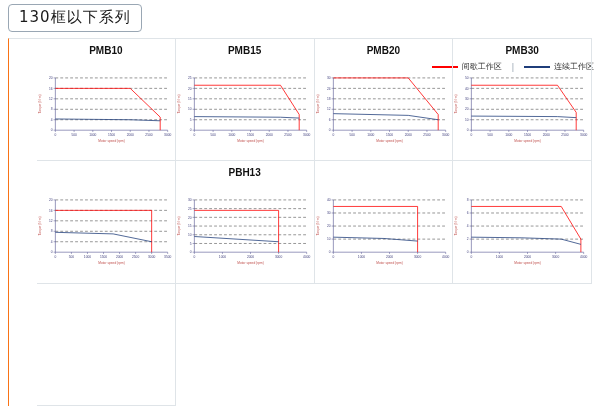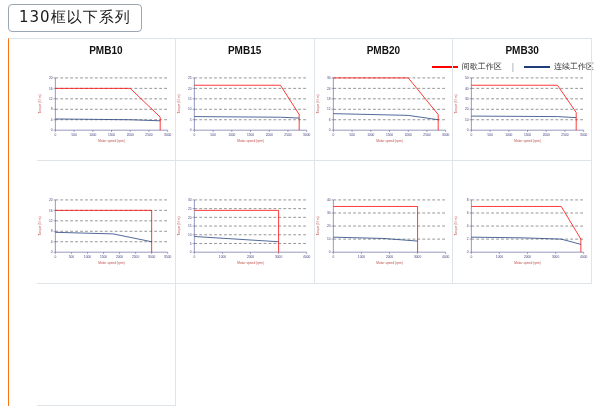--- a/index.html
+++ b/index.html
@@ -363,20 +363,21 @@
             <line class="tick-line" x1="23.5" x2="26" y1="8" y2="8"></line>
             <text class="tick-label" x="22" y="9.7" text-anchor="end">20</text>
             <text class="axis-name" x="105.5" y="99" text-anchor="middle">Motor speed (rpm)</text>
             <text class="axis-name" x="6" y="45" text-anchor="middle" transform="rotate(-90 6 45)">Torque (N·m)</text>
             <polyline points="26.00,22.80 162.29,22.80 162.29,82.00" class="series-inter"></polyline>
             <polyline points="26.00,53.88 107.77,56.10 162.29,67.20" class="series-cont"></polyline>
           </svg>
         </div>
       </div>
       <div class="cell">
+        <div class="chart-title">PBH13</div>
         <div class="plot-wrap">
           <svg class="plot" viewBox="0 0 195 104">
             <line class="grid-line" x1="26" x2="185" y1="69.66666666666667" y2="69.66666666666667"></line>
             <line class="grid-line" x1="26" x2="185" y1="57.333333333333336" y2="57.333333333333336"></line>
             <line class="grid-line" x1="26" x2="185" y1="45" y2="45"></line>
             <line class="grid-line" x1="26" x2="185" y1="32.66666666666667" y2="32.66666666666667"></line>
             <line class="grid-line" x1="26" x2="185" y1="20.33333333333333" y2="20.33333333333333"></line>
             <line class="grid-line" x1="26" x2="185" y1="8" y2="8"></line>
             <line class="axis-line" x1="26" x2="185" y1="82" y2="82"></line>
             <line class="axis-line" x1="26" x2="26" y1="8" y2="82"></line>

